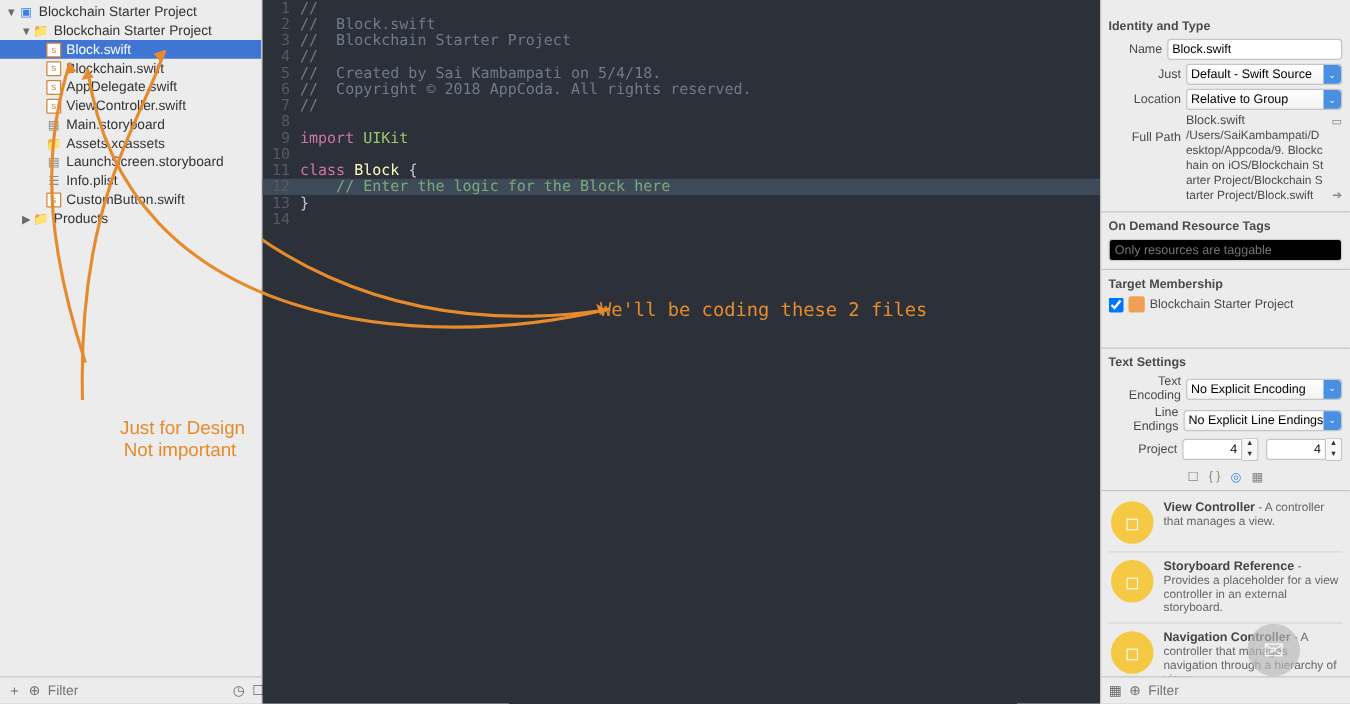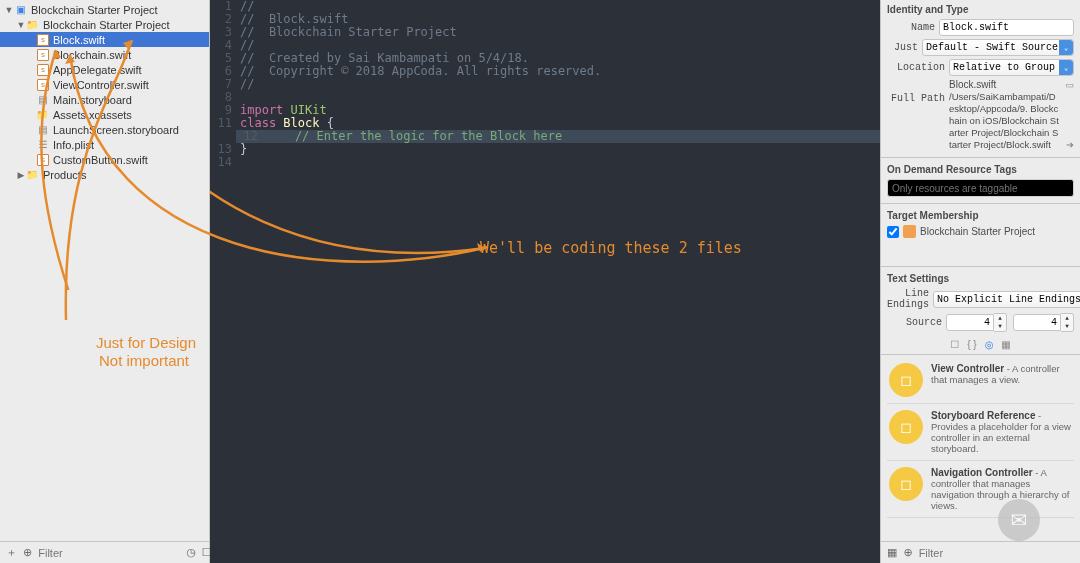--- a/index.html
+++ b/index.html
@@ -23,32 +23,32 @@
 .nav-footer { height: 22px; border-top:1px solid #c5c5c5; display:flex; align-items:center; padding:0 6px; gap:6px; color:#6b6b6b; }
 .nav-footer .filter { flex:1; border:none; background:transparent; font-size:11px; color:#6b6b6b; outline:none; }
 .nav-footer .icon-btn { width:14px; height:14px; display:inline-flex; align-items:center; justify-content:center; border-radius:2px; }
 
 
 .editor { flex:1; background:#2b3039; color:#bfc7d5; font-family: Menlo, Consolas, monospace; font-size:12px; display:flex; flex-direction:column; position:relative; }
 .gutter-line { display:flex; }
 .gutter { width:30px; text-align:right; padding-right:8px; color:#545a64; user-select:none; }
 .code { flex:1; white-space:pre; }
 .code-row { height:13px; line-height:13px; }
-.code-row.hl { background:#3e4a57;margin-left:26px; }
+.code-row.hl { background:#3e4a57; }
 .c-comment { color:#6e7b8b; }
 .c-key { color:#d073a8; }
 .c-type { color:#fef9c3; }
 .c-import { color:#9bc66d; }
 .c-hl { color:#7aa97a; }
 
 
 .inspector { width:200px; background:#ececec; border-left:1px solid #c5c5c5; display:flex; flex-direction:column; }
-.ins-scroll { flex:1; overflow:auto; padding:0 6px; font-size:10px; }
+.ins-scroll { flex:1; overflow:auto; padding:12px 6px; font-size:10px; }
 .sect-title { font-weight:600; color:#4b4b4b; margin:4px 0 4px; font-size:10px; }
-.field { display:flex; align-items:center; margin-bottom:3px; gap:4px;font-family:Liberation Mono, monospace; }
+.field { display:flex; align-items:center; margin-bottom:3px; gap:4px; }
 .field .lbl { width:58px; text-align:right; color:#4b4b4b; font-size:10px; }
 .field input, .field select { flex:1; height:17px; border:1px solid #c5c5c5; border-radius:3px; background:#fff; font-size:10px; padding:0 3px; font-family:inherit; }
 .field select { appearance:none; background:linear-gradient(#fff,#f2f2f2); padding-right:14px; }
 .field .sel-wrap { position:relative; flex:1; display:flex; }
 .sel-caret { position:absolute; right:1px; top:1px; bottom:1px; width:14px; background:#4a90e2; border-radius:0 3px 3px 0; display:flex; align-items:center; justify-content:center; color:#fff; font-size:7px; }
 .fp-block { margin-left:62px; color:#4b4b4b; font-size:9.5px; line-height:12px; word-break:break-all; position:relative; padding-right:14px; }
 .fp-arrow { position:absolute; right:0; bottom:0; color:#888; }
 .path-row { margin-left:62px; font-size:10px; color:#4b4b4b; position:relative; padding-right:14px; margin-bottom:3px; }
 .path-row .folder-mini { position:absolute; right:0; top:1px; color:#888; font-size:9px; }
 .divider { height:1px; background:#c5c5c5; margin:6px -6px; }
@@ -201,20 +201,24 @@
         </div>
         <div class="gutter-line code-row">
           <div class="gutter">8</div>
           <div class="code"><span class=""></span></div>
         </div>
         <div class="gutter-line code-row">
           <div class="gutter">9</div>
           <div class="code"><span class="c-key">import </span><span class="c-import">UIKit</span></div>
         </div>
         <div class="gutter-line code-row">
+          <div class="gutter">10</div>
+          <div class="code"><span class=""></span></div>
+        </div>
+        <div class="gutter-line code-row">
           <div class="gutter">11</div>
           <div class="code"><span class="c-key">class </span><span class="c-type">Block</span><span class=""> {</span></div>
         </div>
         <div class="gutter-line code-row hl">
           <div class="gutter">12</div>
           <div class="code"><span class="c-hl">    // Enter the logic for the Block here</span></div>
         </div>
         <div class="gutter-line code-row">
           <div class="gutter">13</div>
           <div class="code"><span class="">}</span></div>
@@ -271,28 +275,35 @@
       <div class="sect-title">Target Membership</div>
       <div class="chk-row">
         <input type="checkbox" checked="" style="">
         <span class="app-ico"></span>
         <span>Blockchain Starter Project</span>
       </div>
 
       <div class="divider" style="margin-top:28px"></div>
       <div class="sect-title">Text Settings</div>
       <div class="field">
+        <span class="lbl">Text Encoding</span>
+        <div class="sel-wrap">
+            <select><option>No Explicit Encoding</option></select>
+            <span class="sel-caret">⌄</span>
+          </div>
+      </div>
+      <div class="field">
         <span class="lbl">Line Endings</span>
         <div class="sel-wrap">
             <select><option>No Explicit Line Endings</option></select>
             <span class="sel-caret">⌄</span>
           </div>
       </div>
       <div class="field">
-        <span class="lbl">Source</span>
+        <span class="lbl">Project</span>
         <div class="stepper-pair" style="margin-left:0">
           <div class="step">
               <input value="4" style="">
               <span class="btns">
                 <span>▲</span>
                 <span>▼</span>
               </span>
             </div>
           <div class="step">
               <input value="4" style="">

